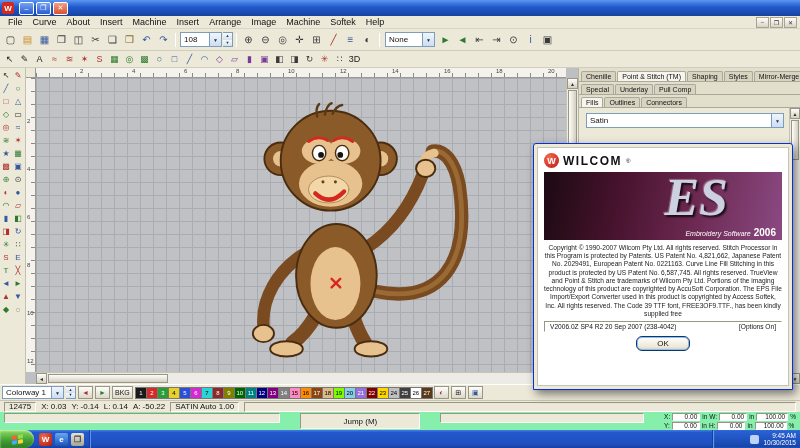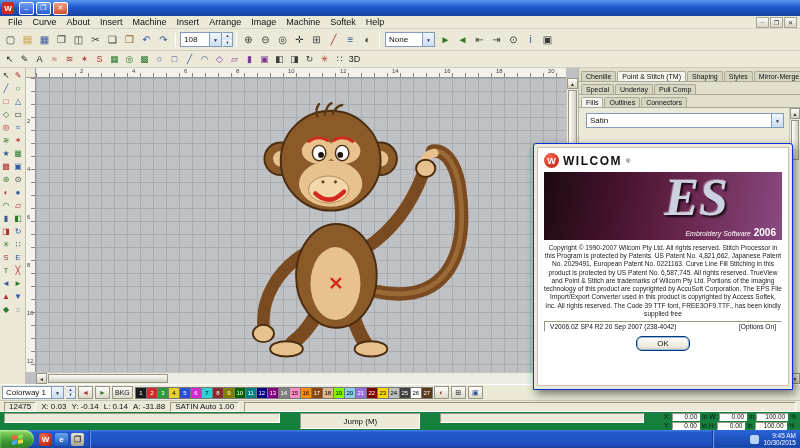--- a/index.html
+++ b/index.html
@@ -54,21 +54,21 @@
 .panel-scroll{position:absolute;right:0;top:40px;bottom:0;width:11px;background:#ecebe5;border-left:1px solid #c8c4b4;display:flex;flex-direction:column;}
 .pthumb{flex:0 0 40px;margin:1px;background:linear-gradient(90deg,#fdfdfb,#d4d0c0);border:1px solid #9a9684;}
 .palette{height:16px;flex:0 0 16px;background:#ece9d8;border-top:1px solid #fff;display:flex;align-items:center;padding:0 2px;gap:2px;}
 .cwcombo{width:62px;height:13px;}
 .small-btn{height:13px;min-width:15px;border:1px solid #9a9684;background:linear-gradient(#fdfdfb,#dcd8c8);font-size:7px;display:flex;align-items:center;justify-content:center;padding:0 2px;}
 #swatches{display:flex;}
 .swatch{width:12px;height:12px;font-size:6px;display:inline-flex;align-items:center;justify-content:center;border:1px solid #777;margin-right:-1px;}
 .status1{height:12px;flex:0 0 12px;background:#ece9d8;border-top:1px solid #c8c4b4;display:flex;align-items:center;font-size:8px;gap:5px;padding:0 4px;}
 .sunken{border:1px solid;border-color:#9a9684 #fff #fff #9a9684;background:#ece9d8;padding:0 4px;height:10px;display:flex;align-items:center;}
 .coordpair{display:flex;gap:2px;}
-.status2{height:18px;flex:0 0 18px;background:#15803d;display:flex;align-items:stretch;padding:1px 4px;gap:20px;}
+.status2{height:18px;flex:0 0 18px;background:#86efac;display:flex;align-items:stretch;padding:1px 4px;gap:20px;}
 .msg-empty{flex:1.1;}
 .msgbox{flex:0 0 120px;justify-content:center;height:auto;font-size:8px;}
 .msg-empty2{flex:0.8;}
 .fieldblock{display:flex;flex-direction:column;justify-content:center;gap:1px;}
 .frow{display:flex;align-items:center;gap:2px;font-size:6.5px;}
 .fbox{border:1px solid;border-color:#9a9684 #fff #fff #9a9684;background:#fff;min-width:28px;height:8px;display:flex;align-items:center;justify-content:flex-end;padding:0 2px;font-size:6.5px;}
 .fbox.pct{min-width:32px;}
 .taskbar{height:18px;flex:0 0 18px;background:linear-gradient(180deg,#4380e4 0%,#2358cd 14%,#1e4fc0 80%,#16409e 100%);display:flex;align-items:stretch;}
 .start{width:34px;background:linear-gradient(180deg,#8fdc64,#3f9c33 60%,#2e7d26);border-radius:0 9px 9px 0;display:flex;align-items:center;justify-content:center;box-shadow:inset 0 1px 2px #c6f4ae;}
 .flag{display:grid;grid-template-columns:5px 5px;grid-template-rows:4px 4px;gap:1px;transform:skewY(-8deg);}
@@ -409,21 +409,21 @@
     <span class="coordpair">
         <span>Y:</span>
         <span>-0.14</span>
       </span>
     <span class="coordpair">
         <span>L:</span>
         <span>0.14</span>
       </span>
     <span class="coordpair">
         <span>A:</span>
-        <span>-31.88</span>
+        <span>-50.22</span>
       </span>
     <span class="sunken">SATIN  Auto  1.00</span>
     <span class="sunken" style="flex:1;"></span>
   </div>
 
   <div class="status2">
     <span class="sunken msg-empty"></span>
     <span class="sunken msgbox">Jump (M)</span>
     <span class="sunken msg-empty2"></span>
     <span class="fieldblock">

